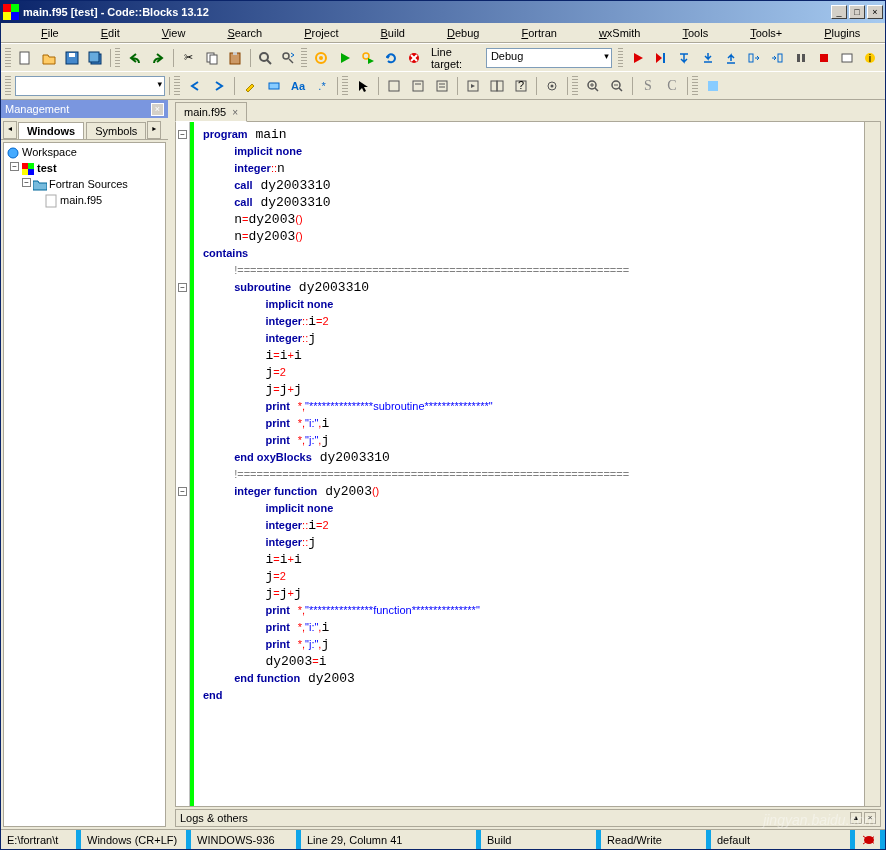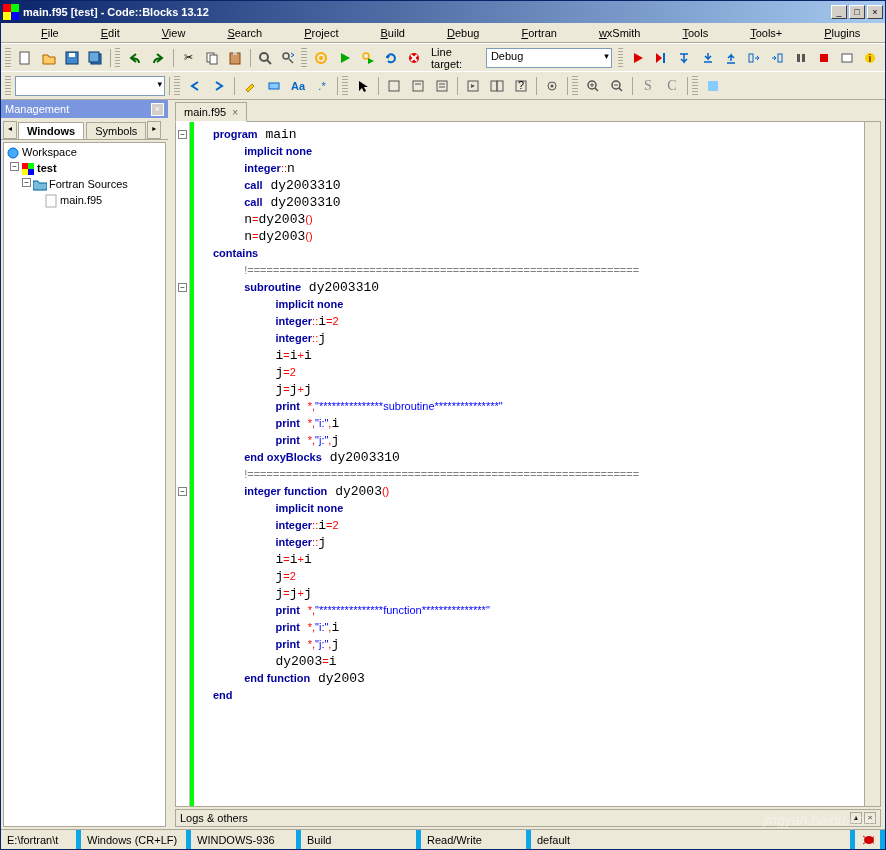--- a/index.html
+++ b/index.html
@@ -35,21 +35,21 @@
 .tree-icon { width: 14px; height: 14px; margin-right: 2px; display: inline-flex; align-items: center; justify-content: center; }
 .editor-area { flex: 1; display: flex; flex-direction: column; background: #ece9d8; }
 .editor-tabs { height: 22px; display: flex; align-items: flex-end; padding: 3px 4px 0 4px; margin-bottom: -1px; }
 .editor-tab { padding: 3px 8px; background: #ece9d8; border: 1px solid #aca899; border-bottom: 1px solid #fff; cursor: pointer; display: flex; align-items: center; gap: 6px; position: relative; z-index: 2; }
 .editor-tab-close { font-size: 10px; cursor: pointer; color: #666; }
 .editor-wrap { flex: 1; border: 1px solid #aca899; background: #fff; margin: 0 4px 2px 4px; display: flex; overflow: hidden; }
 .gutter { width: 72px; background: #f0f0f0; text-align: right; padding: 4px 6px 4px 0; font-family: "Courier New", monospace; font-size: 13px; color: #808080; border-right: 1px solid #c0c0c0; line-height: 17px; }
 .fold-col { width: 14px; background: #fff; border-right: 1px solid #c0c0c0; padding-top: 4px; line-height: 17px; font-family: monospace; font-size: 13px; }
 .fold-box { width: 9px; height: 9px; border: 1px solid #808080; margin: 4px auto; font-size: 8px; text-align: center; line-height: 7px; cursor: pointer; }
 .change-col { width: 4px; background: #00ff00; }
-.code { flex: 1; padding: 4px 4px 4px 19px; font-family: "Courier New", monospace; font-size: 13px; line-height: 17px; white-space: pre; overflow: auto; }
+.code { flex: 1; padding: 4px 4px 4px 9px; font-family: "Courier New", monospace; font-size: 13px; line-height: 17px; white-space: pre; overflow: auto; }
 .code .kw { color: #0000a0; font-weight: bold; }
 .code .num { color: #ff0000; }
 .code .op { color: #ff0000; }
 .code .str { color: #0000ff; }
 .code .cmt { color: #808080; }
 .scrollbar-v { width: 16px; background: #ece9d8; border-left: 1px solid #aca899; }
 .logs-bar { height: 18px; margin: 0 4px 2px 4px; border: 1px solid #aca899; background: #ece9d8; display: flex; align-items: center; padding: 0 4px; font-size: 10px; justify-content: space-between; }
 .logs-bar-btns { display: flex; gap: 2px; }
 .logs-bar-btn { width: 12px; height: 12px; border: 1px solid #aca899; text-align: center; line-height: 9px; font-size: 8px; cursor: pointer; }
 .statusbar { height: 20px; background: #ece9d8; border-top: 1px solid #aca899; display: flex; align-items: center; }
@@ -510,20 +510,21 @@
         <div class="logs-bar-btn">×</div>
       </div>
     </div>
   </div>
 </div>
 
 <div class="statusbar">
   <div class="status-cell" style="width:80px">E:\fortran\t</div>
   <div class="status-cell" style="width:110px">Windows (CR+LF)</div>
   <div class="status-cell" style="width:110px">WINDOWS-936</div>
+  <div class="status-cell" style="width:180px">Line 29, Column 41</div>
   <div class="status-cell" style="width:120px">Build</div>
   <div class="status-cell" style="width:110px">Read/Write</div>
   <div class="status-cell" style="flex:1">default</div>
   <div class="status-cell" style="width:30px">
       <svg width="16" height="14">
         <ellipse cx="8" cy="7" rx="5" ry="4" fill="#c00"></ellipse>
         <line x1="2" y1="3" x2="5" y2="5" stroke="#c00"></line>
         <line x1="14" y1="3" x2="11" y2="5" stroke="#c00"></line>
         <line x1="2" y1="11" x2="5" y2="9" stroke="#c00"></line>
         <line x1="14" y1="11" x2="11" y2="9" stroke="#c00"></line>

